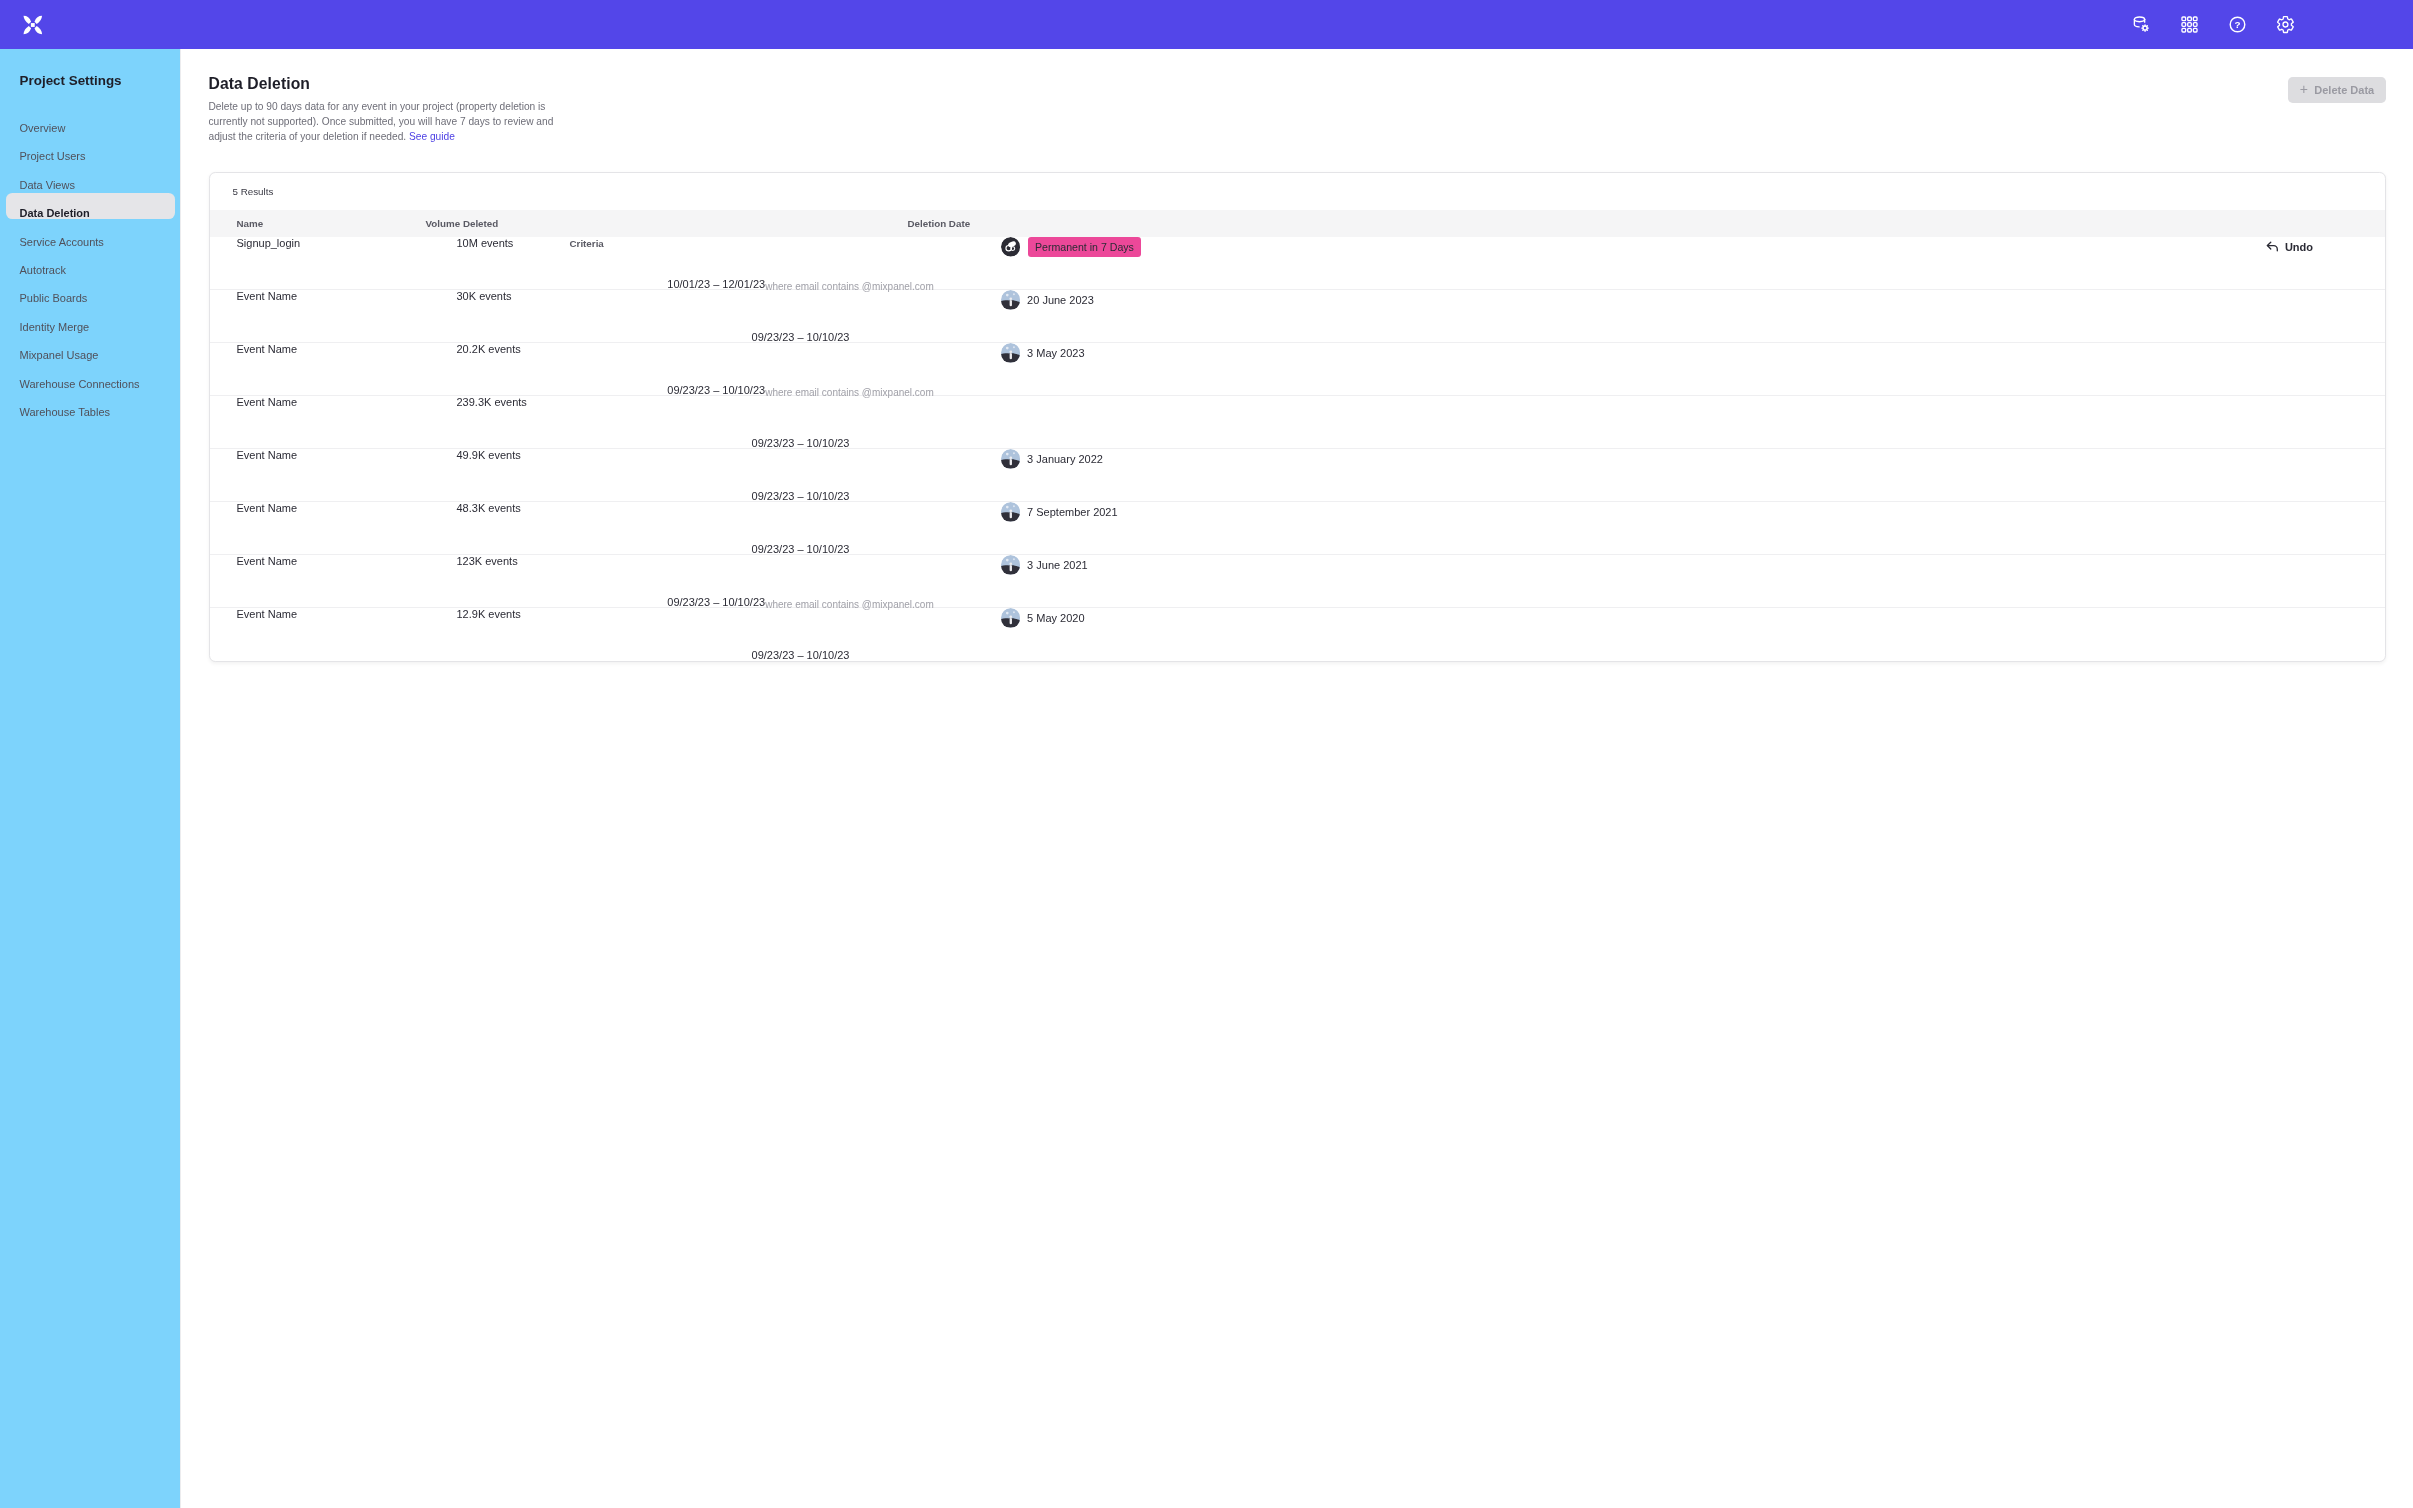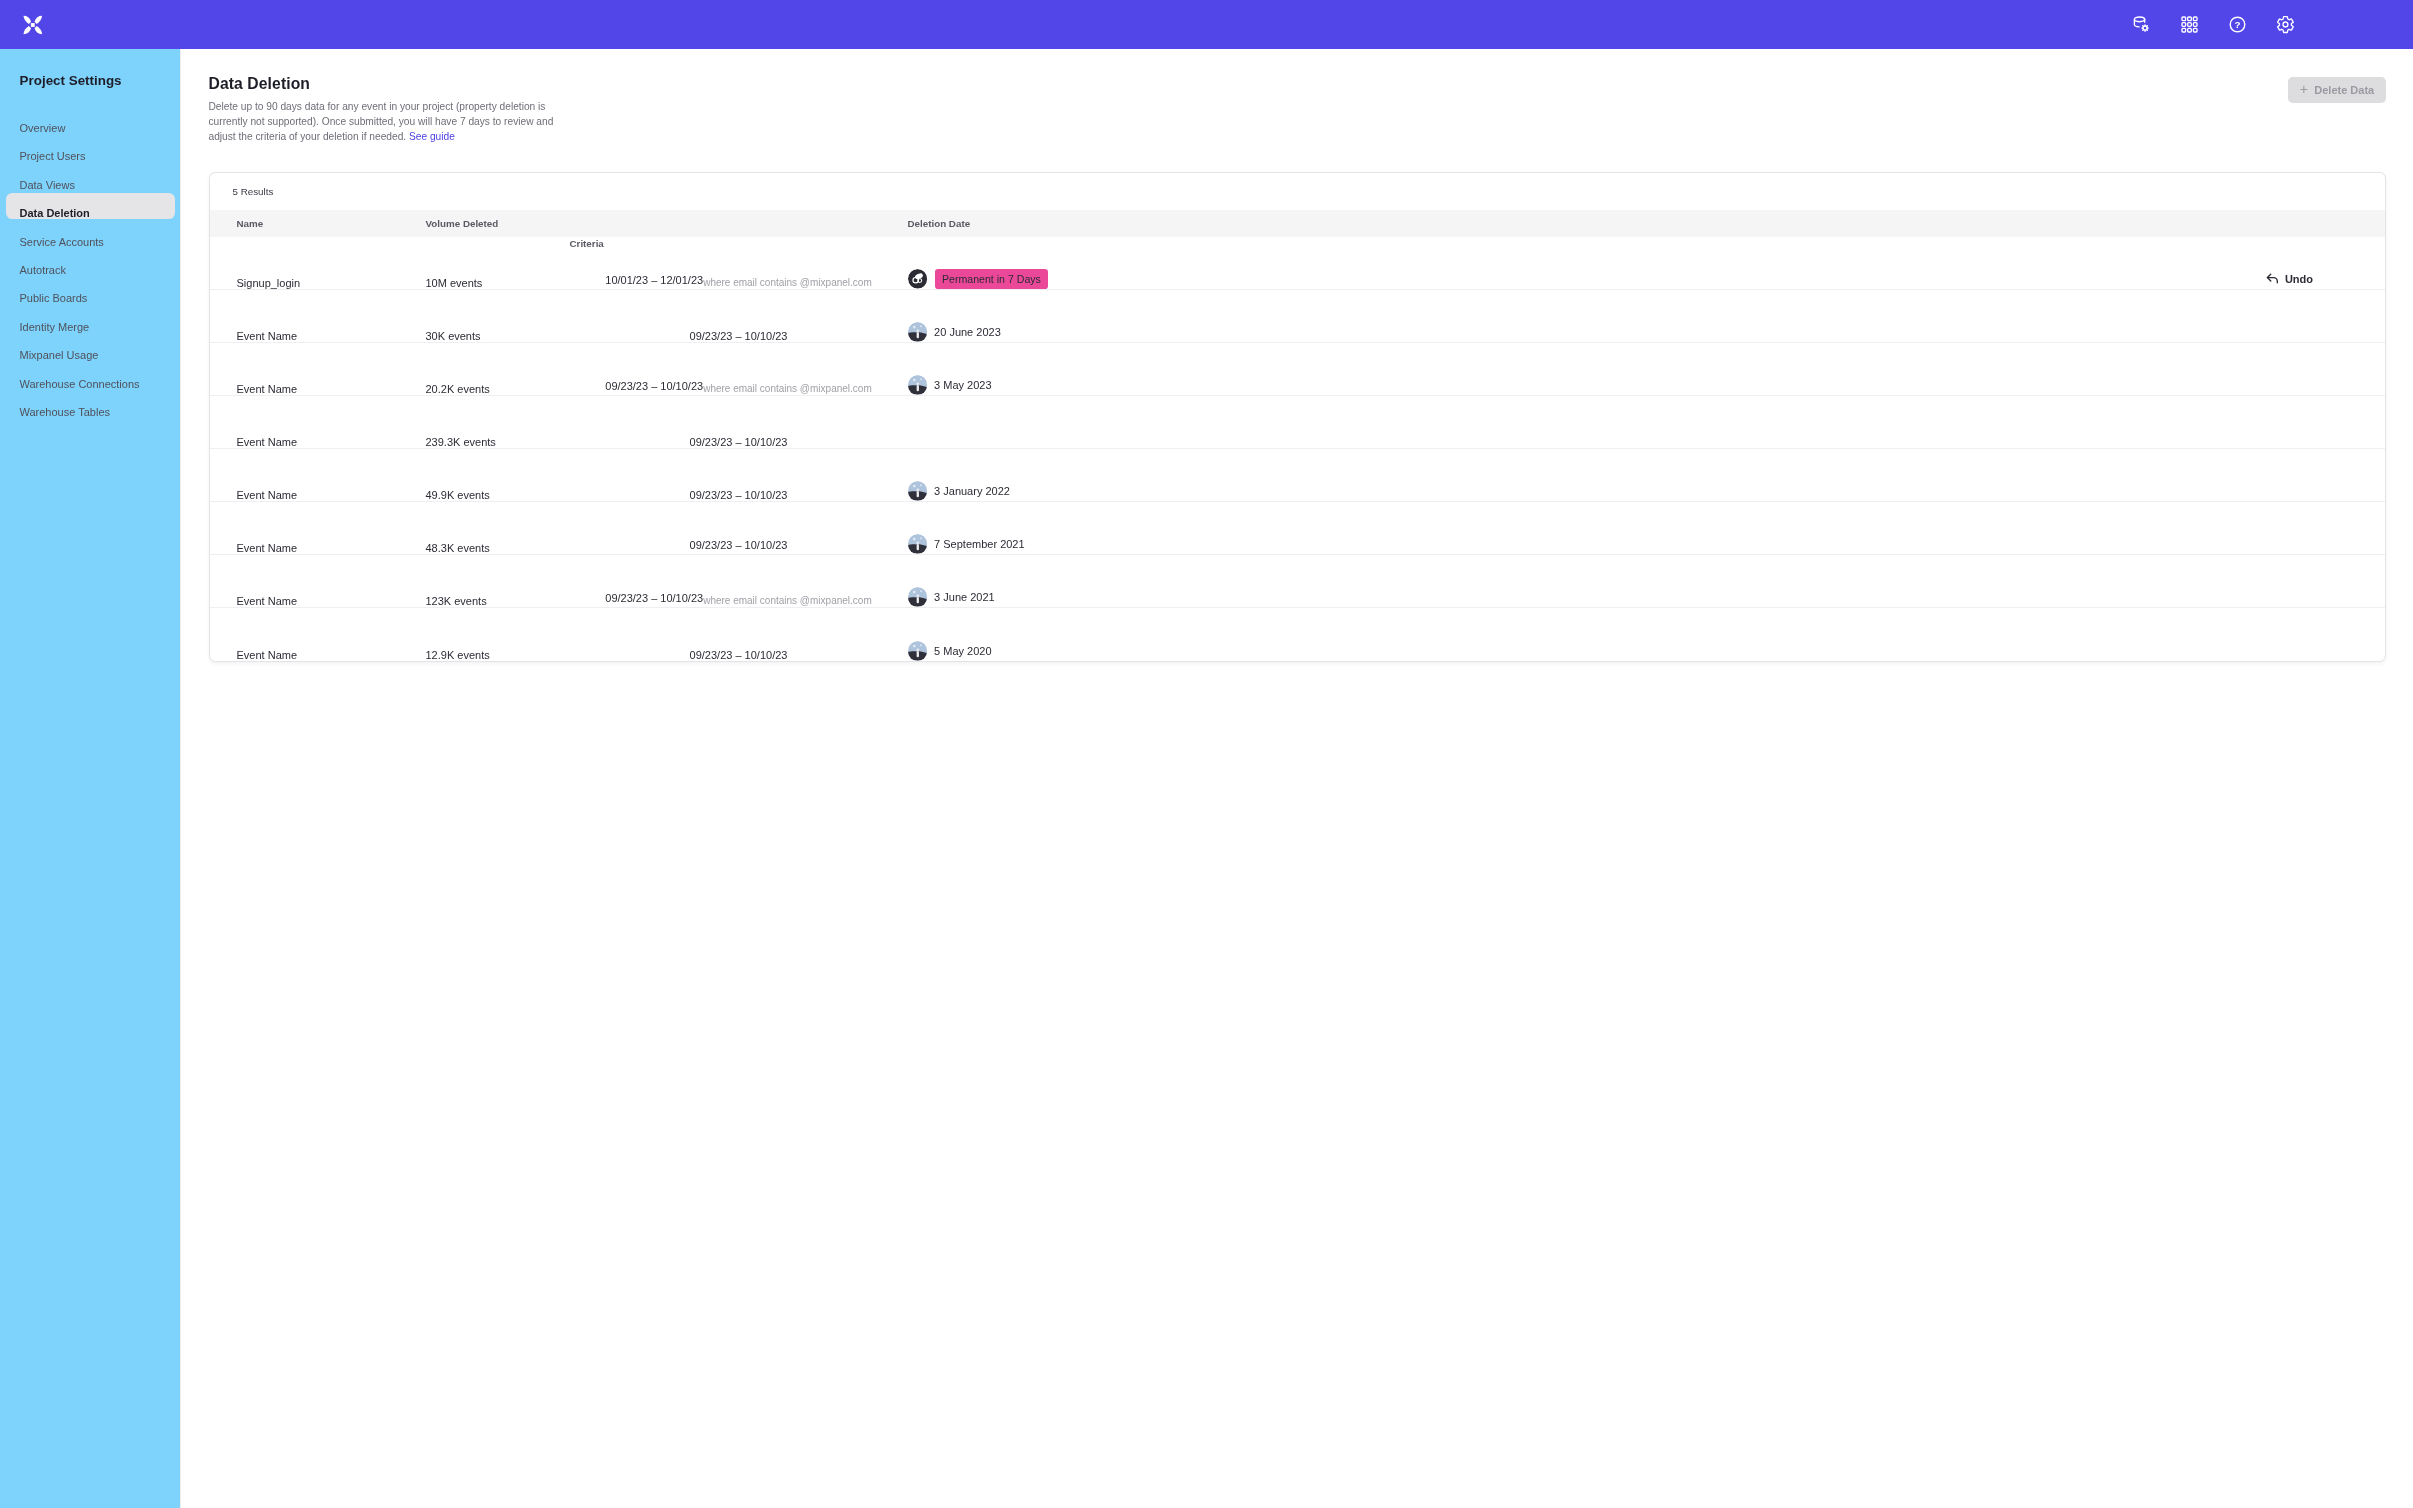--- a/index.html
+++ b/index.html
@@ -51,22 +51,22 @@
     margin-top:28px; background:#fff; border:0.8px solid #E4E4E7; border-radius:6.3px;
     box-shadow:0 1.6px 3.9px rgba(0,0,0,.05); overflow:hidden;
   }
   .results-bar { height:37px; display:flex; align-items:center; padding-left:23px; font-size:9.8px; color:#3A3A44; }
   .thead { height:27.5px; background:#F5F5F6; display:flex; align-items:center; font-size:9.8px; color:#5A5A64; padding-left:27px;font-weight:bold; }
   .col-name { width:189px; }
   .col-volume { width:144px; }
   .col-criteria { width:338px;margin-top:41px; }
   .col-date { flex:1; }
   .row {
-    height:53px; display:flex; align-items:flex-end; padding-left:27px;
-    border-bottom:0.8px solid #EFEFF1; font-size:11px; color:#2B2B35; cursor:default;
+    height:53px; display:flex; align-items:flex-start; padding-left:27px;
+    border-bottom:0.8px solid #EFEFF1; font-size:11px; color:#2B2B35; cursor:default;gap:31px;
   }
   .row:last-child { border-bottom:none; }
   .c-criteria { display:flex; flex-direction:row; justify-content:center; }
   .crit-sub { font-size:10px; color:#A0A0A8; margin-top:3.1px; min-height:11.8px; }
   .c-date { display:flex; align-items:center; }
   .avatar { width:19.6px; height:19.6px; border-radius:50%; overflow:hidden; flex:none; }
   .avatar svg { display:block; }
   .avatar-dark-el { display:none; }
   .row.avatar-dark .avatar-dark-el { display:block; }
   .date-label { margin-left:7px; }

